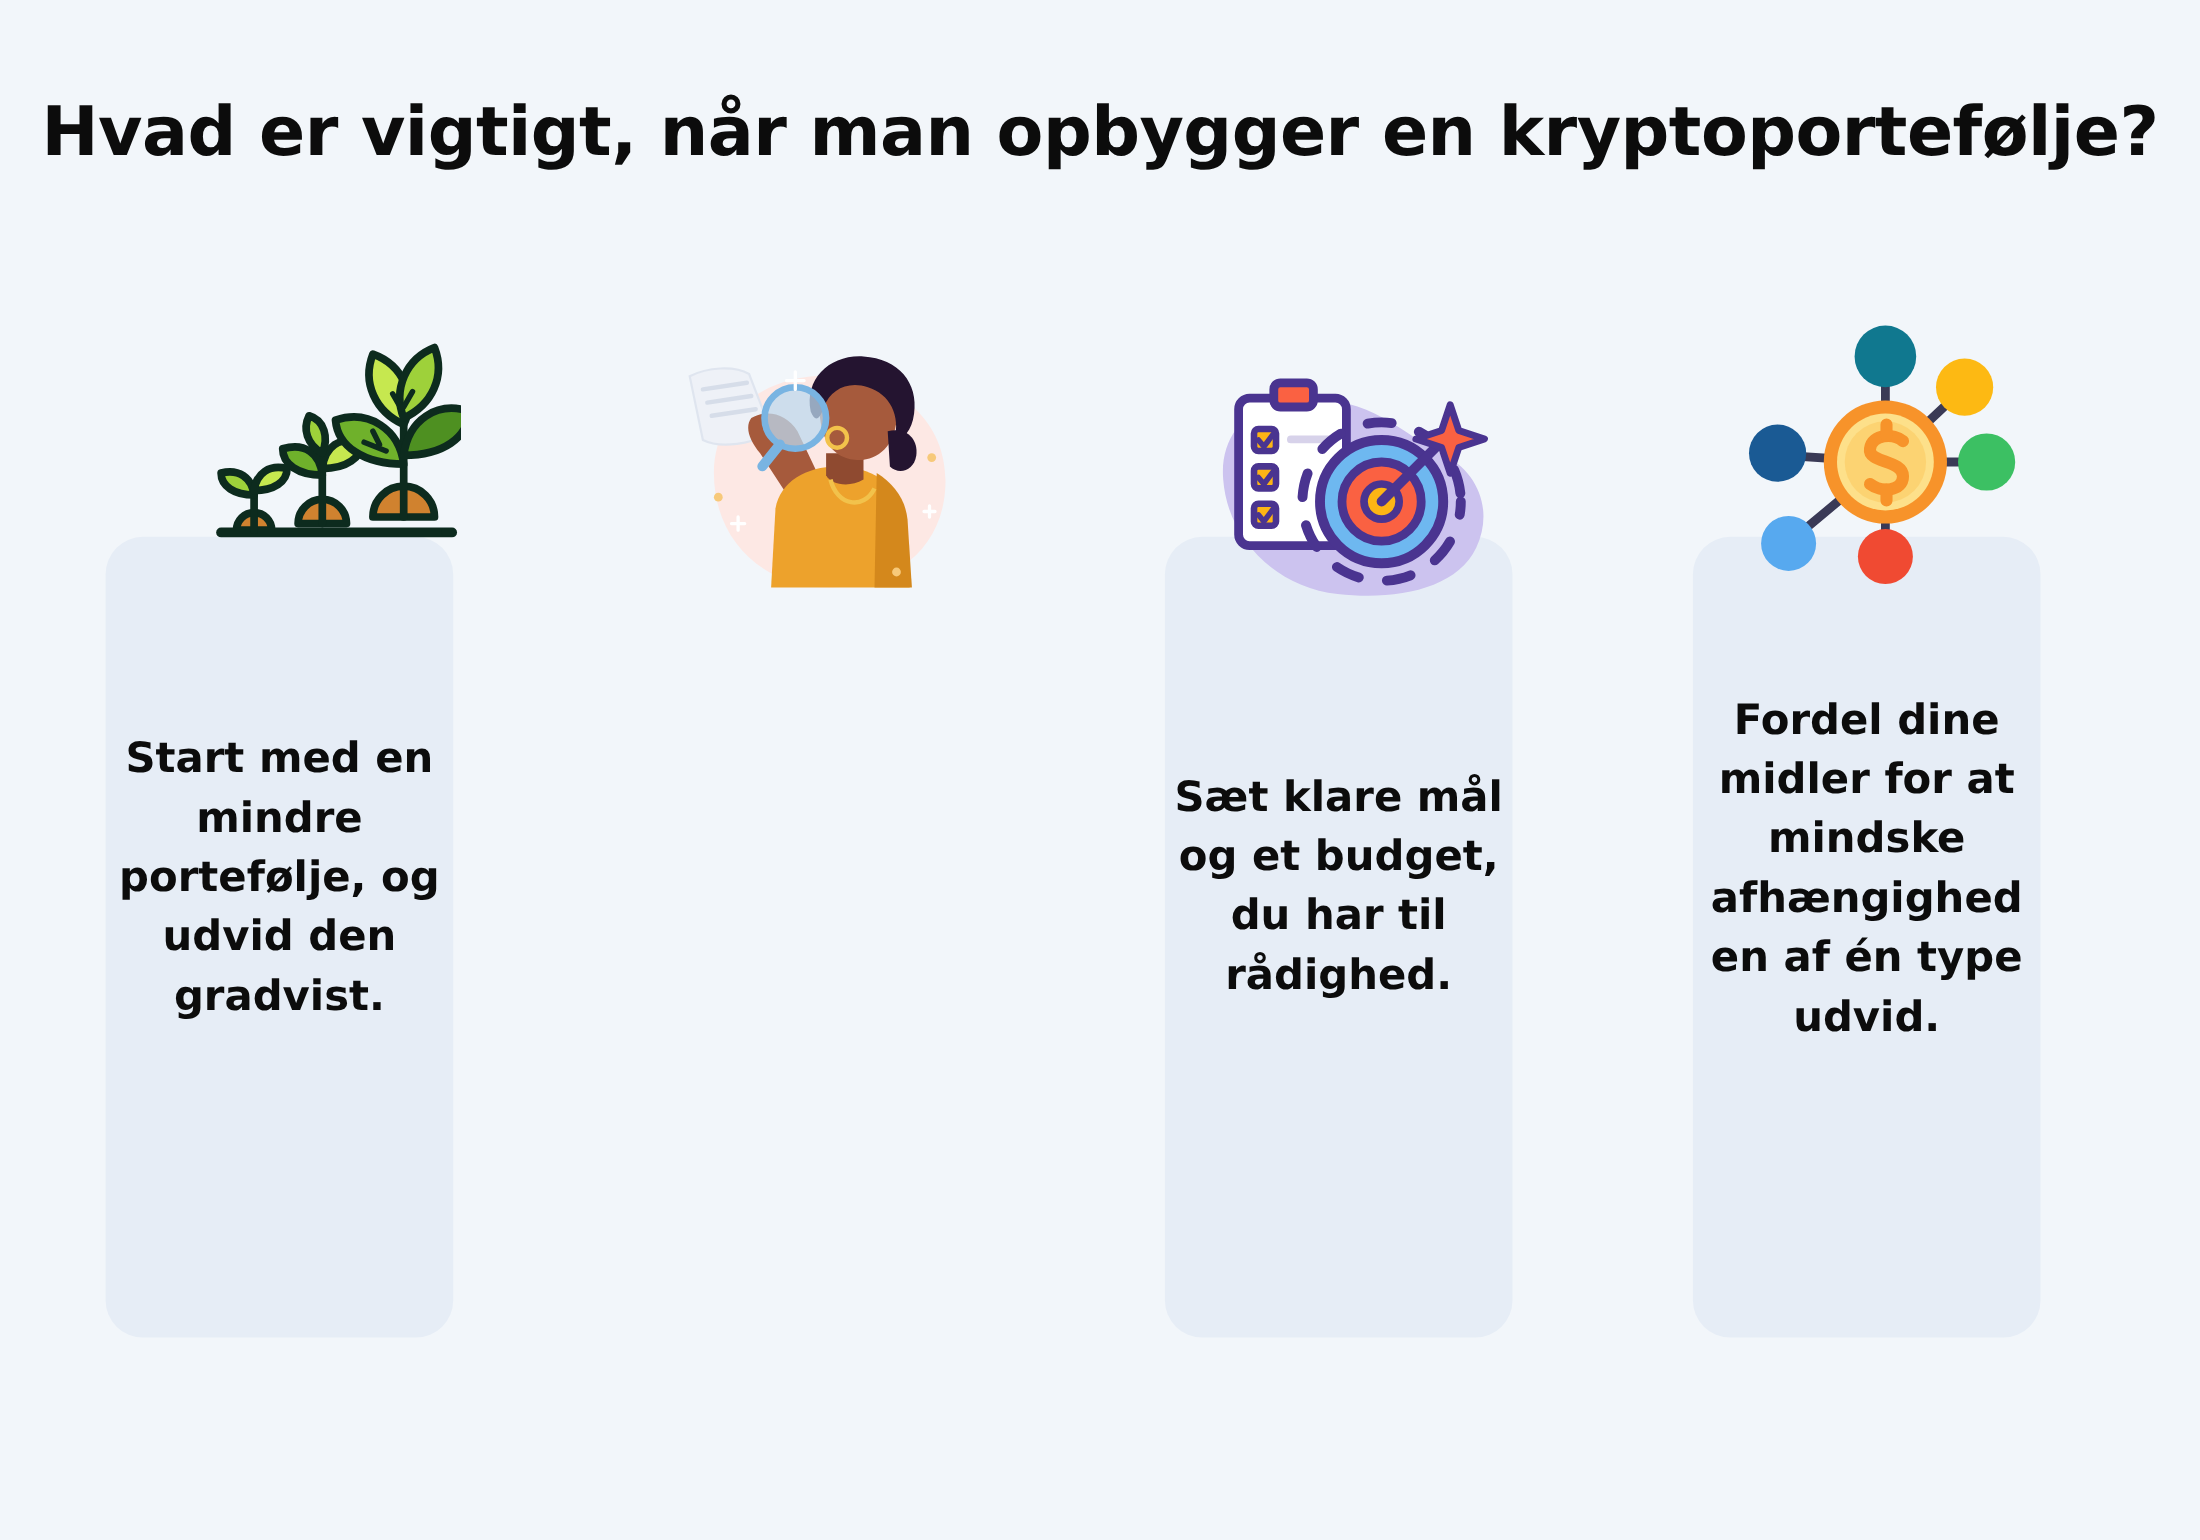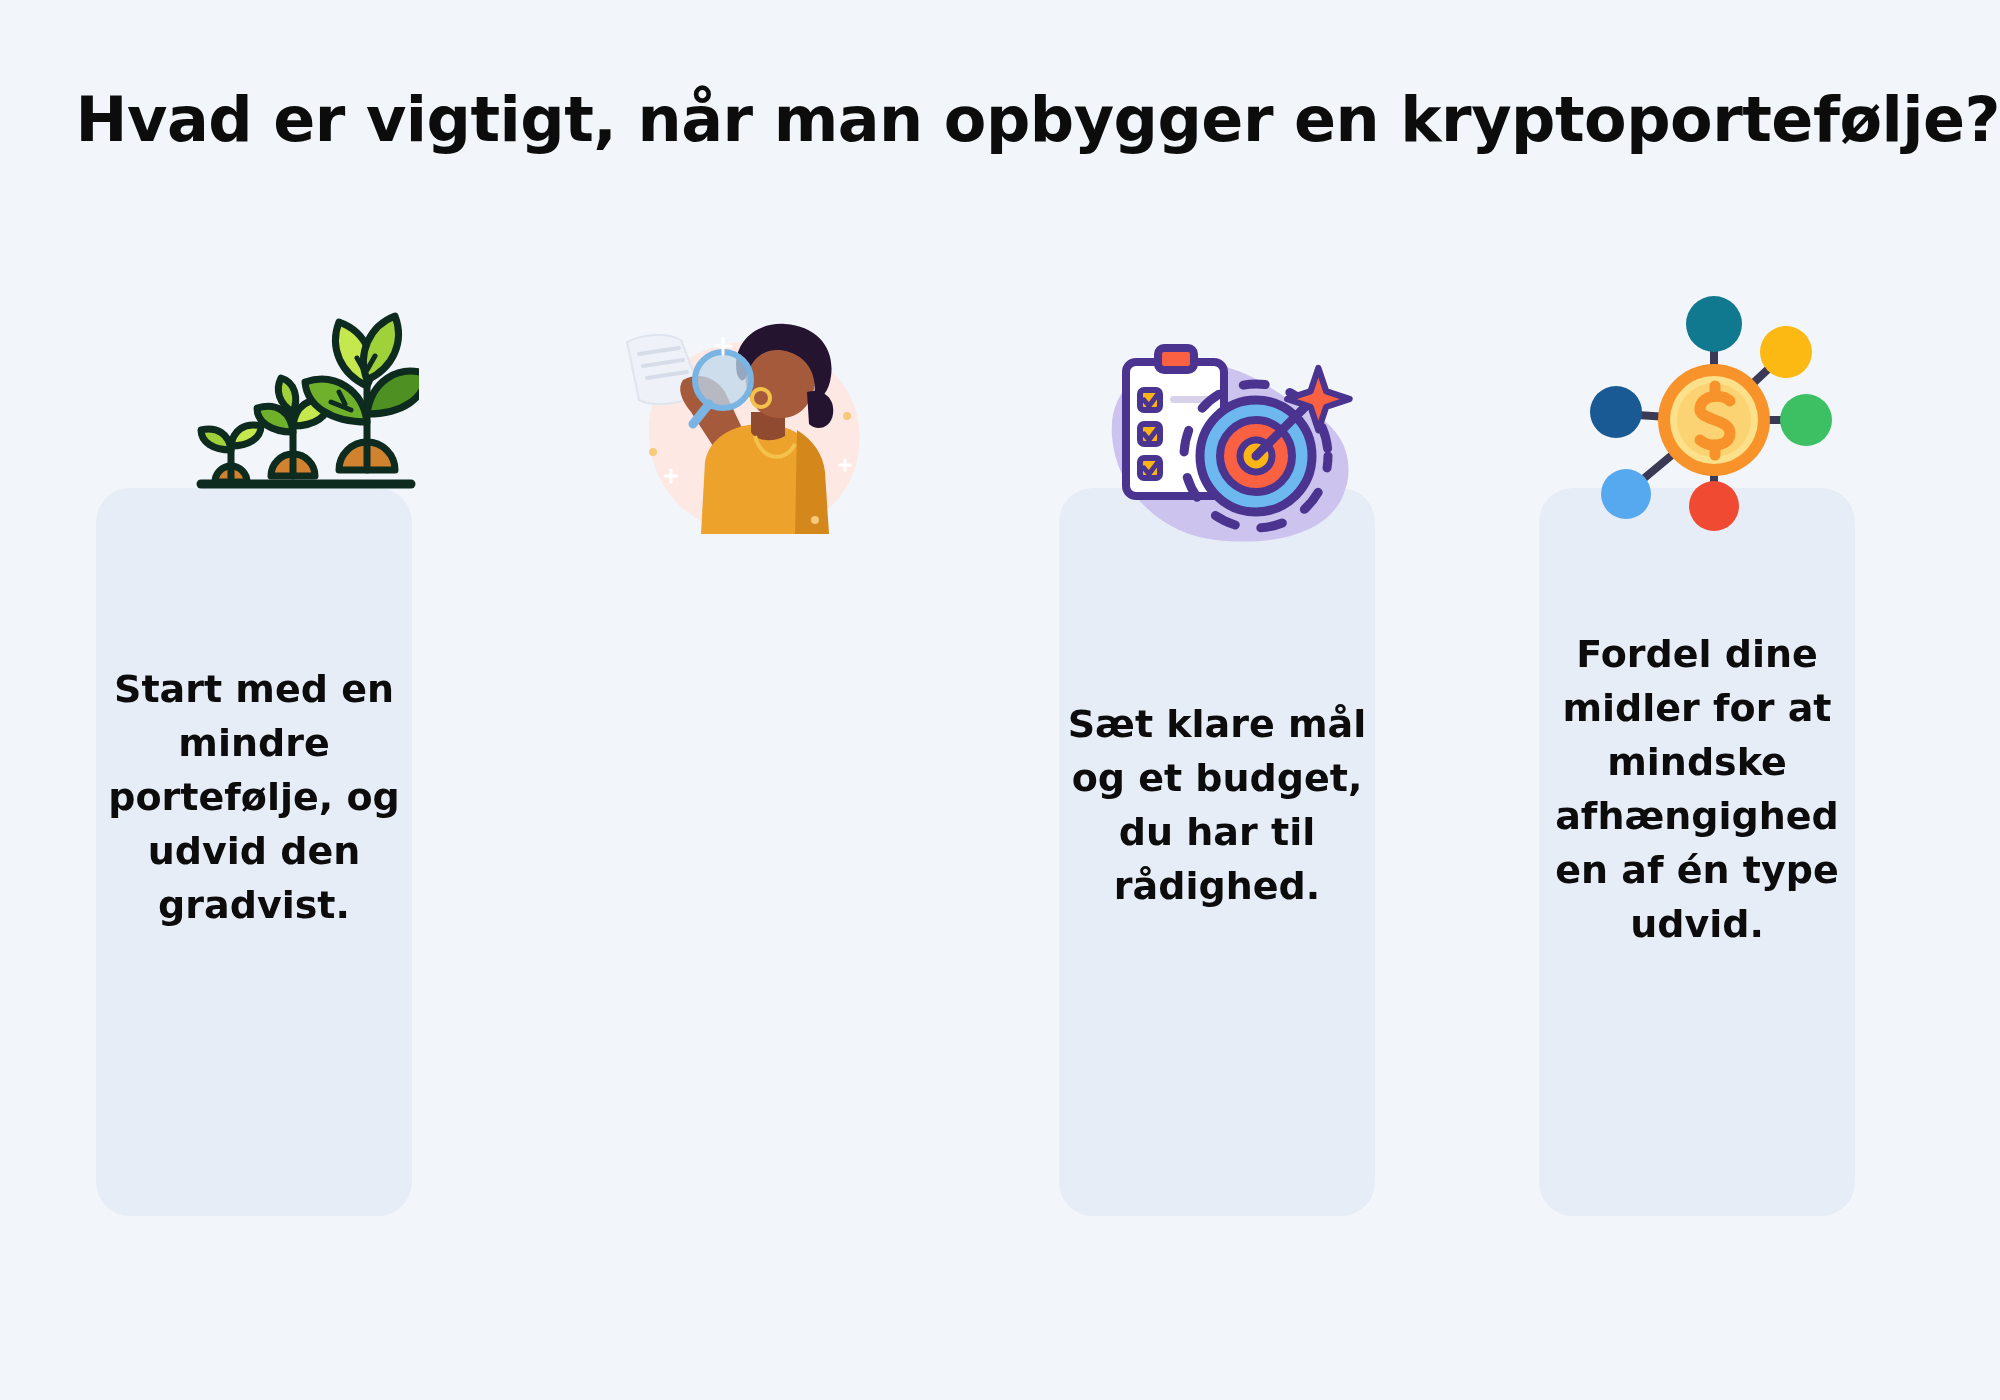--- a/index.html
+++ b/index.html
@@ -17,21 +17,21 @@
     position: relative;
     width: 2000px;
     height: 1400px;
     background: #f2f6fa;
   }
   .title {
     position: absolute;
     top: 78px;
     left: 0;
     width: 2000px;
-    text-align: right;
+    text-align: center;
     font-family: "DejaVu Sans", sans-serif;
     font-weight: bold;
     font-size: 62px;
     line-height: 1.35;
     color: #0c0c0c;
     letter-spacing: -0.5px;
   }
   .cards {
     position: absolute;
     top: 0;

